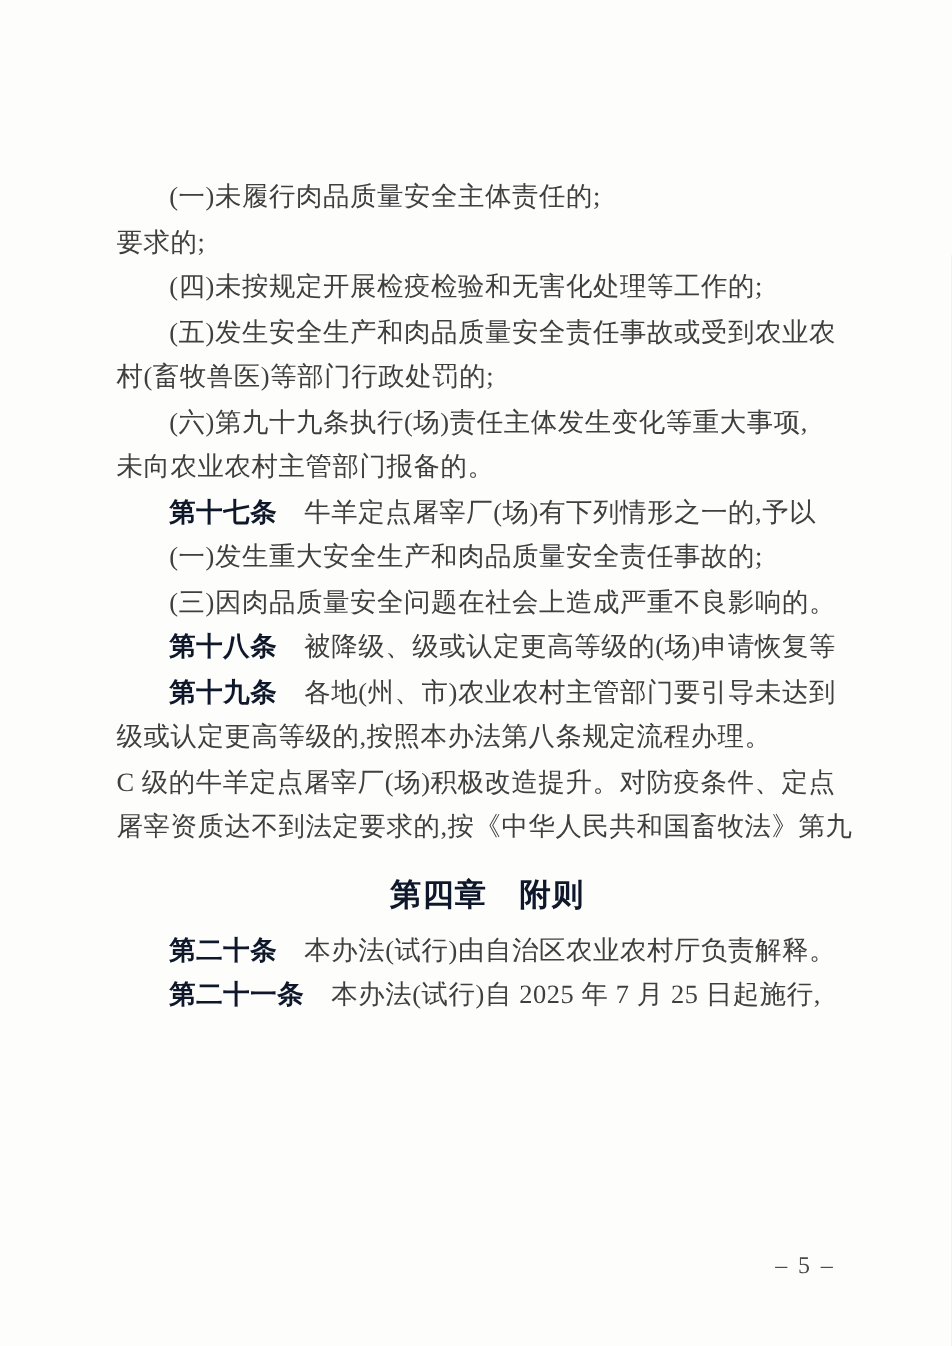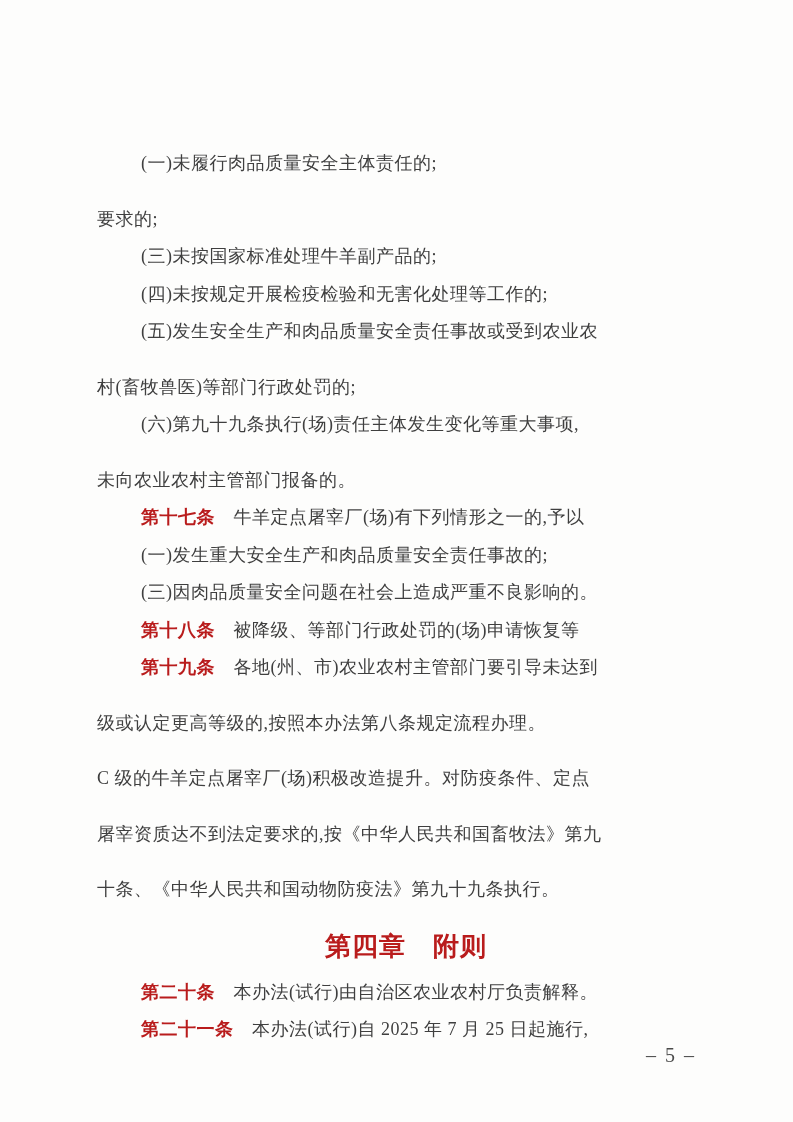--- a/index.html
+++ b/index.html
@@ -17,79 +17,76 @@
   }
   .content {
     position: absolute;
     left: 97px;
     top: 145px;
     width: 618px;
   }
   .line {
     height: 37.5px;
     line-height: 37.5px;
-    font-size: 18px;
+    font-size: 22px;
     color: #3f3f3f;
     white-space: nowrap;
     letter-spacing: 0.5px;
   }
   .line.indent {
     padding-left: 44px;
   }
   .line.flush {
     padding-left: 0;
-    margin-top: 18px;
   }
   .line.heading {
     height: 40px;
     line-height: 40px;
     margin-top: 18px;
     margin-bottom: 7px;
     padding-left: 0;
     text-align: center;
     font-size: 26px;
     font-weight: 700;
     color: #222222;
     letter-spacing: 1px;
   }
   .b {
     font-weight: 700;
-    color: #b91c1c;
+    color: #0f172a;
   }
   .page-number {
     position: absolute;
     left: 616px;
     top: 1044px;
     width: 110px;
     text-align: center;
     font-size: 20px;
     color: #4a4a4a;
     letter-spacing: 2px;
   }
 </style>
 </head>
 <body>
 
 <div class="page">
   <div class="content">
       <div class="line indent"><span>(一)未履行肉品质量安全主体责任的;</span></div>
       <div class="line flush"><span>要求的;</span></div>
-      <div class="line indent"><span>(三)未按国家标准处理牛羊副产品的;</span></div>
       <div class="line indent"><span>(四)未按规定开展检疫检验和无害化处理等工作的;</span></div>
       <div class="line indent"><span>(五)发生安全生产和肉品质量安全责任事故或受到农业农</span></div>
       <div class="line flush"><span>村(畜牧兽医)等部门行政处罚的;</span></div>
       <div class="line indent"><span>(六)第九十九条执行(场)责任主体发生变化等重大事项,</span></div>
       <div class="line flush"><span>未向农业农村主管部门报备的。</span></div>
       <div class="line indent"><span class="b">第十七条</span><span>　牛羊定点屠宰厂(场)有下列情形之一的,予以</span></div>
       <div class="line indent"><span>(一)发生重大安全生产和肉品质量安全责任事故的;</span></div>
       <div class="line indent"><span>(三)因肉品质量安全问题在社会上造成严重不良影响的。</span></div>
-      <div class="line indent"><span class="b">第十八条</span><span>　被降级、等部门行政处罚的(场)申请恢复等</span></div>
+      <div class="line indent"><span class="b">第十八条</span><span>　被降级、级或认定更高等级的(场)申请恢复等</span></div>
       <div class="line indent"><span class="b">第十九条</span><span>　各地(州、市)农业农村主管部门要引导未达到</span></div>
       <div class="line flush"><span>级或认定更高等级的,按照本办法第八条规定流程办理。</span></div>
       <div class="line flush"><span>C 级的牛羊定点屠宰厂(场)积极改造提升。对防疫条件、定点</span></div>
       <div class="line flush"><span>屠宰资质达不到法定要求的,按《中华人民共和国畜牧法》第九</span></div>
-      <div class="line flush"><span>十条、《中华人民共和国动物防疫法》第九十九条执行。</span></div>
       <div class="line heading"><span class="b">第四章　附则</span></div>
       <div class="line indent"><span class="b">第二十条</span><span>　本办法(试行)由自治区农业农村厅负责解释。</span></div>
       <div class="line indent"><span class="b">第二十一条</span><span>　本办法(试行)自 2025 年 7 月 25 日起施行,</span></div>
     </div>
   <div class="page-number">– 5 –</div>
 </div>
 
 </body></html>

